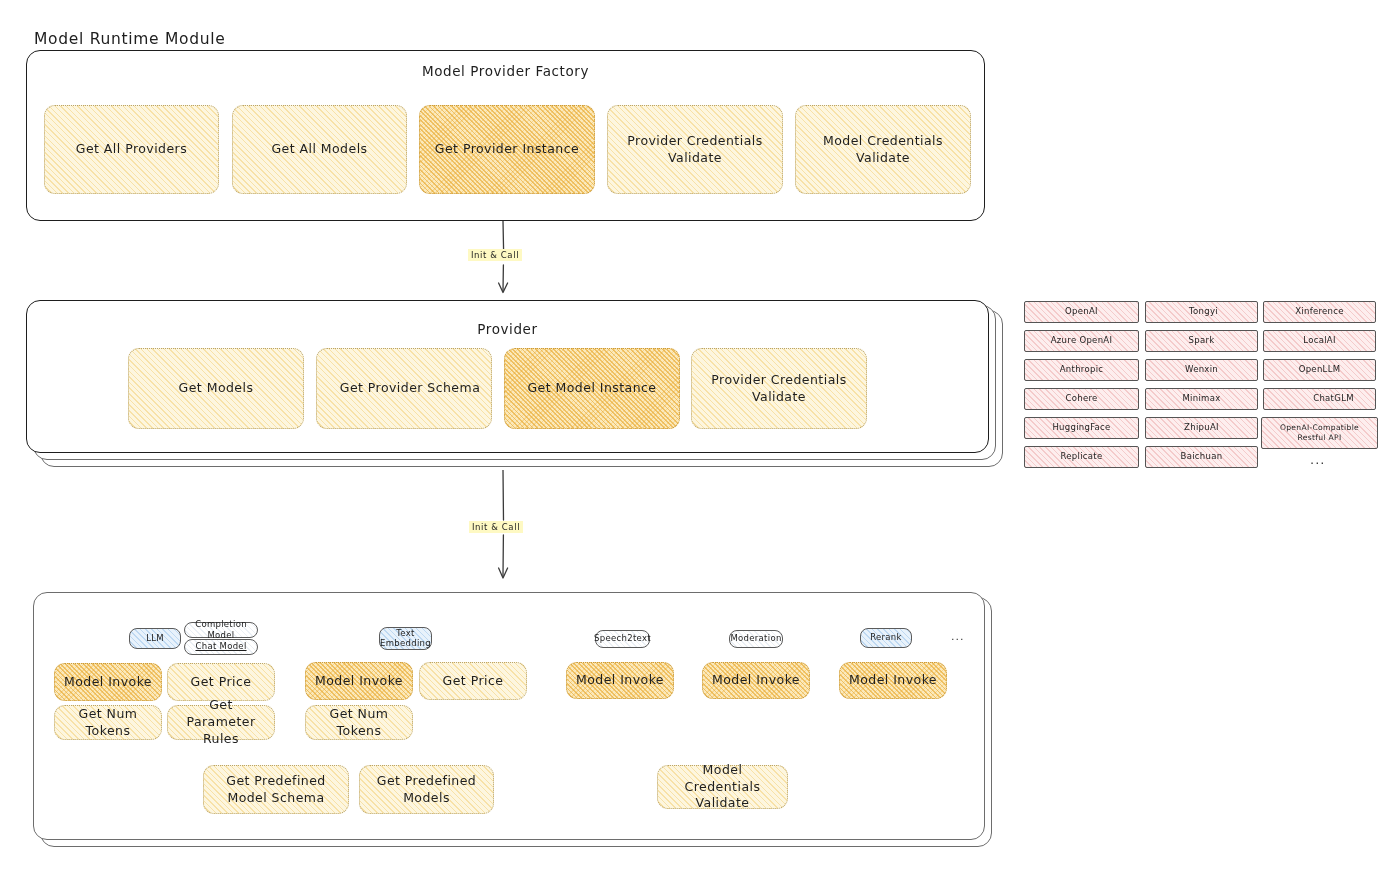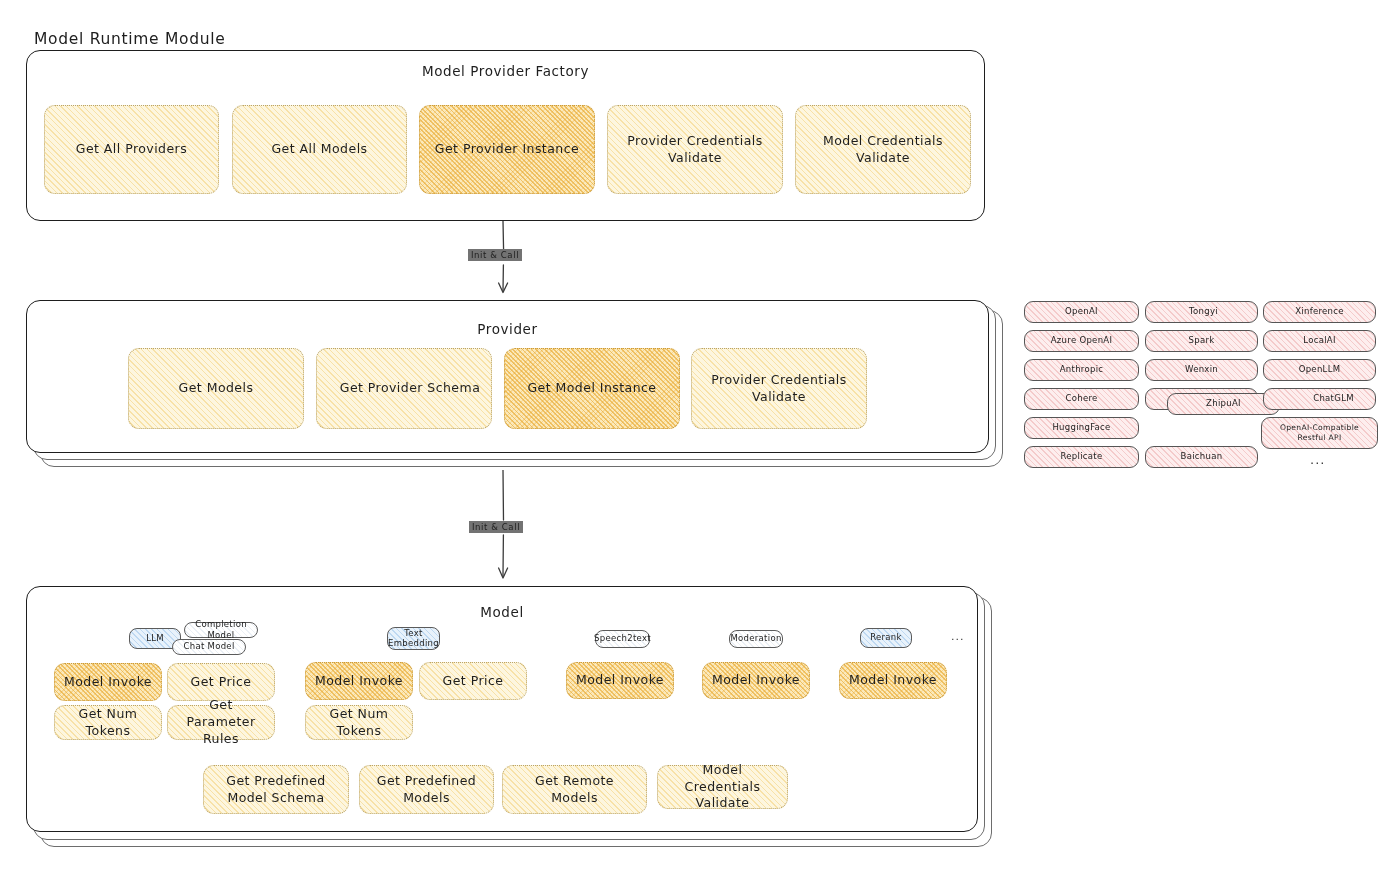--- a/index.html
+++ b/index.html
@@ -77,21 +77,21 @@
       repeating-linear-gradient(-45deg,
         rgba(233,168,46,.30) 0 1px, rgba(233,168,46,0) 1px 3.6px);
   }
   
   .n-pink{
     border:1.3px solid #555;
     background-color:#fdeeee;
     background-image:
       repeating-linear-gradient(45deg,
         rgba(224,122,122,.30) 0 1px, rgba(224,122,122,0) 1px 4px);
-    border-radius:9px;
+    border-radius:2px;
     font-size:8.5px;
     letter-spacing:.3px;
   }
   
   .n-blue{
     border:1.2px solid #5b5b5b;
     background-color:#e8f2fb;
     background-image:
       repeating-linear-gradient(45deg,
         rgba(110,168,224,.34) 0 1px, rgba(110,168,224,0) 1px 4px);
@@ -109,21 +109,21 @@
     border-radius:8px;
     font-size:8.5px;
     letter-spacing:.3px;
   }
 
   
   .arrow-wrap{position:absolute;}
   .arrow-label{
     position:absolute;
     font-size:8.5px;letter-spacing:.6px;color:#1e1e1e;
-    white-space:nowrap;background:#737373;padding:1px 3px;text-align:center;
+    white-space:nowrap;background:#fef9c3;padding:1px 3px;text-align:center;
   }
   .ellipsis{
     position:absolute;font-size:13px;color:#3a3a3a;letter-spacing:1px;
   }
 </style>
 </head>
 <body>
 
 <div class="canvas">
 
@@ -162,68 +162,64 @@
   <div class="node n-pink hand" style="left:1024px;top:330px;width:115px;height:22px;">Azure OpenAI</div>
   <div class="node n-pink hand" style="left:1024px;top:359px;width:115px;height:22px;">Anthropic</div>
   <div class="node n-pink hand" style="left:1024px;top:388px;width:115px;height:22px;">Cohere</div>
   <div class="node n-pink hand" style="left:1024px;top:417px;width:115px;height:22px;">HuggingFace</div>
   <div class="node n-pink hand" style="left:1024px;top:446px;width:115px;height:22px;">Replicate</div>
 
   <div class="node n-pink hand" style="left:1145px;top:301px;width:113px;height:22px;padding-left:12px;">Tongyi</div>
   <div class="node n-pink hand" style="left:1145px;top:330px;width:113px;height:22px;">Spark</div>
   <div class="node n-pink hand" style="left:1145px;top:359px;width:113px;height:22px;">Wenxin</div>
   <div class="node n-pink hand" style="left:1145px;top:388px;width:113px;height:22px;">Minimax</div>
-  <div class="node n-pink hand" style="left:1145px;top:393px;width:113px;height:22px;margin-left:22px;">ZhipuAI</div>
+  <div class="node n-pink hand" style="left:1145px;top:417px;width:113px;height:22px;">ZhipuAI</div>
   <div class="node n-pink hand" style="left:1145px;top:446px;width:113px;height:22px;">Baichuan</div>
 
   <div class="node n-pink hand" style="left:1263px;top:301px;width:113px;height:22px;">Xinference</div>
   <div class="node n-pink hand" style="left:1263px;top:330px;width:113px;height:22px;">LocalAI</div>
   <div class="node n-pink hand" style="left:1263px;top:359px;width:113px;height:22px;">OpenLLM</div>
   <div class="node n-pink hand" style="left:1263px;top:388px;width:113px;height:22px;padding-left:36px;">ChatGLM</div>
   <div class="node n-pink hand" style="left:1261px;top:417px;width:117px;height:32px;font-size:7.6px;">OpenAI-Compatible Restful API</div>
   <div class="ellipsis hand" style="left:1310px;top:452px;">...</div>
 
   <div class="arrow-wrap" style="left:470px;top:470px;width:120px;height:115px;">
     <svg width="120" height="115" viewBox="0 0 120 115">
       <path d="M33 0 L33.5 50 M33.4 65 L33 106" stroke="#3a3a3a" stroke-width="1.3" fill="none" stroke-linecap="round"></path>
       <path d="M28.6 98 L33 108 L37.6 98" stroke="#3a3a3a" stroke-width="1.3" fill="none" stroke-linecap="round" stroke-linejoin="round"></path>
     </svg>
     <div class="arrow-label hand" style="left:-1px;top:51px;">Init &amp; Call</div>
   </div>
 
   <div class="stack-layer" style="left:40px;top:597px;width:952px;height:250px;"></div>
   <div class="stack-layer" style="left:33px;top:592px;width:952px;height:248px;"></div>
-  <div class="panel" style="left:26px;top:586px;width:952px;height:246px;">
-    <div class="panel-title hand" style="top:17px;">Model</div>
-  </div>
 
   <div class="node n-blue hand" style="left:129px;top:628px;width:52px;height:21px;">LLM</div>
   <div class="node n-white hand" style="left:184px;top:622px;width:74px;height:16px;">Completion Model</div>
-  <div class="node n-white hand" style="left:172px;top:639px;width:74px;height:16px;">Chat Model</div>
+  <div class="node n-white hand" style="left:184px;top:639px;width:74px;height:16px;text-decoration:underline;">Chat Model</div>
 
   <div class="node n-orange hand" style="left:54px;top:663px;width:108px;height:38px;">Model Invoke</div>
   <div class="node n-yellow hand" style="left:167px;top:663px;width:108px;height:38px;">Get Price</div>
   <div class="node n-yellow hand" style="left:54px;top:705px;width:108px;height:35px;">Get Num Tokens</div>
   <div class="node n-yellow hand" style="left:167px;top:705px;width:108px;height:35px;">Get Parameter Rules</div>
 
-  <div class="node n-blue hand" style="left:387px;top:627px;width:53px;height:23px;line-height:1.15;text-align:center;">Text Embedding</div>
+  <div class="node n-blue hand" style="left:379px;top:627px;width:53px;height:23px;line-height:1.15;text-align:center;">Text Embedding</div>
 
   <div class="node n-orange hand" style="left:305px;top:662px;width:108px;height:38px;">Model Invoke</div>
   <div class="node n-yellow hand" style="left:419px;top:662px;width:108px;height:38px;">Get Price</div>
   <div class="node n-yellow hand" style="left:305px;top:705px;width:108px;height:35px;">Get Num Tokens</div>
 
   <div class="node n-white hand" style="left:595px;top:630px;width:55px;height:18px;">Speech2text</div>
   <div class="node n-orange hand" style="left:566px;top:662px;width:108px;height:37px;">Model Invoke</div>
 
   <div class="node n-white hand" style="left:729px;top:630px;width:54px;height:18px;">Moderation</div>
   <div class="node n-orange hand" style="left:702px;top:662px;width:108px;height:37px;">Model Invoke</div>
 
   <div class="node n-blue hand" style="left:860px;top:628px;width:52px;height:20px;">Rerank</div>
   <div class="node n-orange hand" style="left:839px;top:662px;width:108px;height:37px;">Model Invoke</div>
 
   <div class="ellipsis hand" style="left:951px;top:630px;font-size:11px;">...</div>
 
   <div class="node n-yellow hand" style="left:203px;top:765px;width:146px;height:49px;">Get Predefined Model Schema</div>
   <div class="node n-yellow hand" style="left:359px;top:765px;width:135px;height:49px;">Get Predefined Models</div>
-  <div class="node n-yellow hand" style="left:502px;top:765px;width:145px;height:49px;">Get Remote Models</div>
   <div class="node n-yellow hand" style="left:657px;top:765px;width:131px;height:44px;">Model Credentials Validate</div>
 
 </div>
 
 </body></html>

